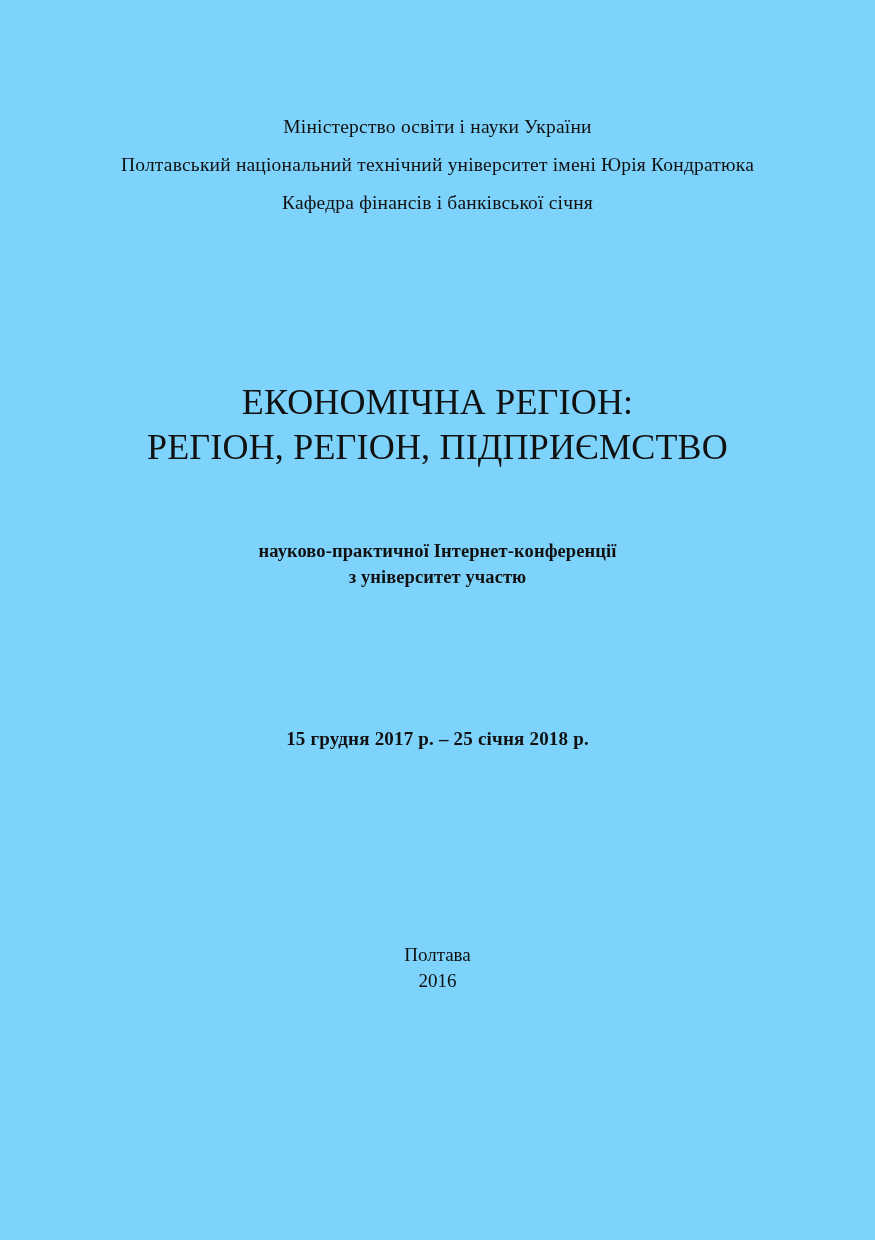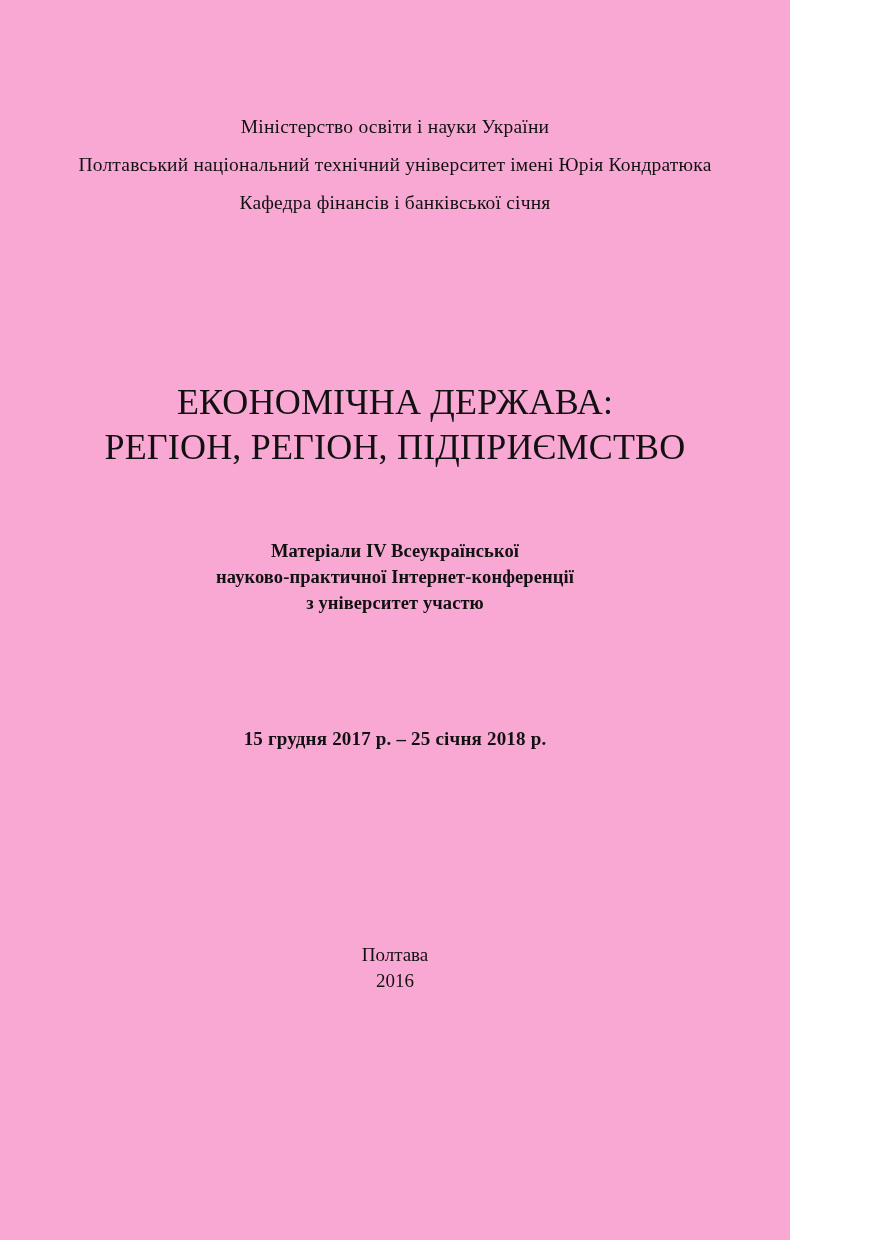--- a/index.html
+++ b/index.html
@@ -10,24 +10,24 @@
   body {
     width: 875px;
     height: 1240px;
     font-family: "Liberation Serif", "DejaVu Serif", serif;
     color: #111111;
     -webkit-font-smoothing: antialiased;
     overflow: hidden;
   }
   .page {
     position: relative;
-    width: 790px;
+    width: 875px;
     height: 1240px;
     box-sizing: border-box;
-    background: #f9a8d4;
+    background: #7dd3fc;
   }
 
   .block { width: 100%; text-align: center; }
 
   
   .org-header {
     position: absolute;
     top: 108px;
     left: 0;
   }
@@ -99,26 +99,25 @@
 
 <div class="page">
 
   <div class="org-header block">
     <div class="org-line">Міністерство освіти і науки України</div>
     <div class="org-line">Полтавський національний технічний університет імені Юрія Кондратюка</div>
     <div class="org-line">Кафедра фінансів і банківської січня</div>
   </div>
 
   <div class="main-title block">
-    <div class="title-line">ЕКОНОМІЧНА ДЕРЖАВА:</div>
+    <div class="title-line">ЕКОНОМІЧНА РЕГІОН:</div>
     <div class="title-line">РЕГІОН, РЕГІОН, ПІДПРИЄМСТВО</div>
   </div>
 
   <div class="subtitle block">
-    <div class="subtitle-line">Матеріали IV Всеукраїнської</div>
     <div class="subtitle-line">науково-практичної Інтернет-конференції</div>
     <div class="subtitle-line">з університет участю</div>
   </div>
 
   <div class="date-range block">
     <div class="date-line">15 грудня 2017 р. – 25 січня 2018 р.</div>
   </div>
 
   <div class="imprint block">
     <div class="imprint-line">Полтава</div>

